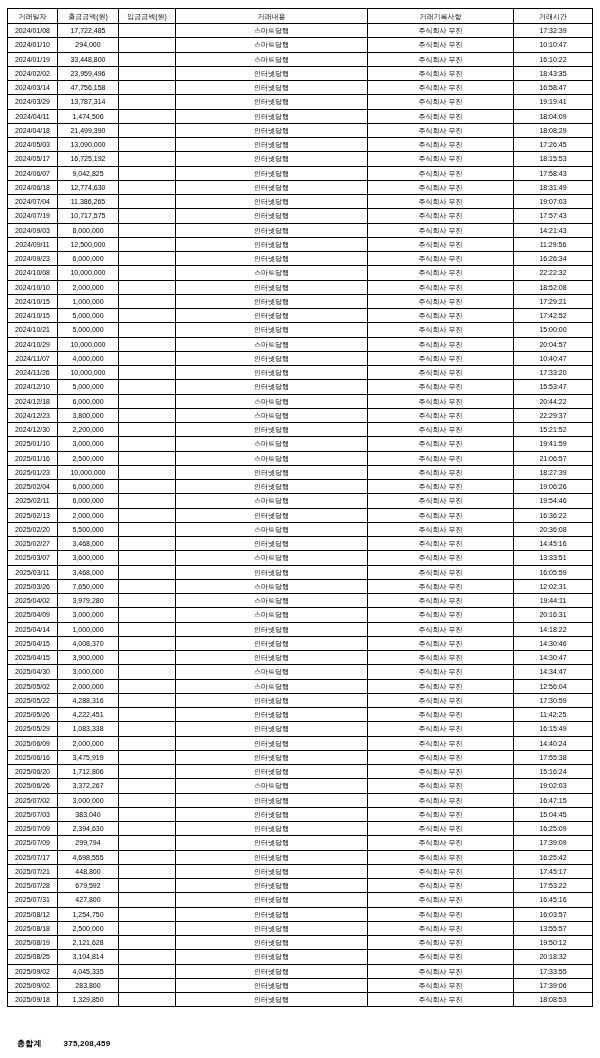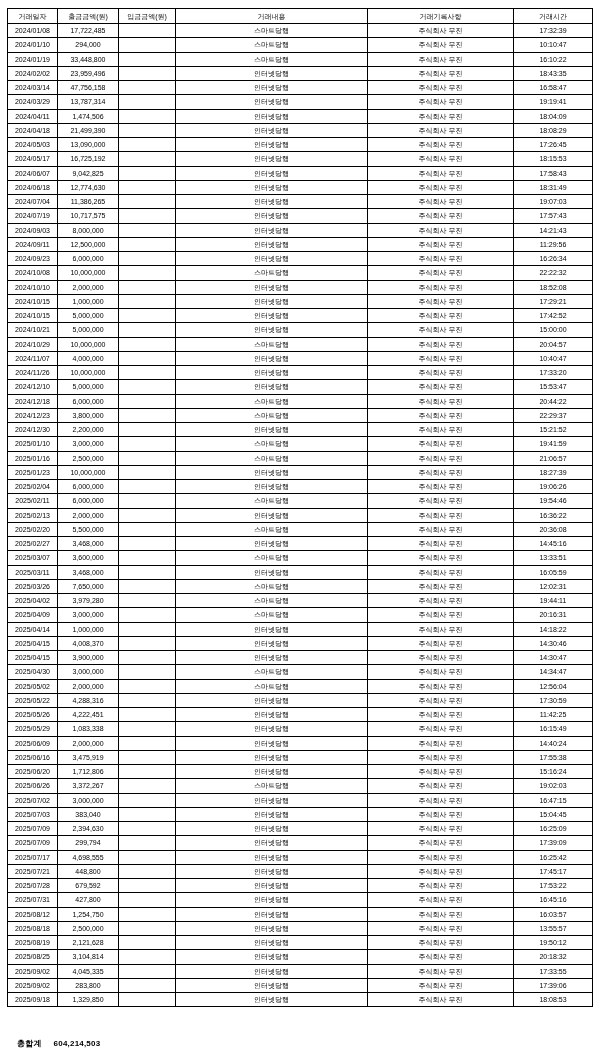--- a/index.html
+++ b/index.html
@@ -41,21 +41,21 @@
     overflow: hidden;
     height: 13.25px;
     box-sizing: content-box;
   }
   table.tx-table th {
     height: 14px;
   }
   .total-line {
     display: flex;
     align-items: baseline;
-    gap: 12px;
+    gap: 22px;
     margin-top: 31px;
     padding-left: 10px;
   }
   .total-line .label,
   .total-line .value {
     font-size: 8px;
     font-weight: bold;
     letter-spacing: 0.2px;
   }
 </style>
@@ -634,16 +634,16 @@
           <td></td>
           <td>인터넷당행</td>
           <td>주식회사 무진</td>
           <td>18:08:53</td>
         </tr>
       </tbody>
   </table>
 
   <div class="total-line">
     <span class="label">총합계</span>
-    <span class="value">604,214,503</span>
+    <span class="value">375,208,459</span>
   </div>
 
 </div>
 
 </body></html>

